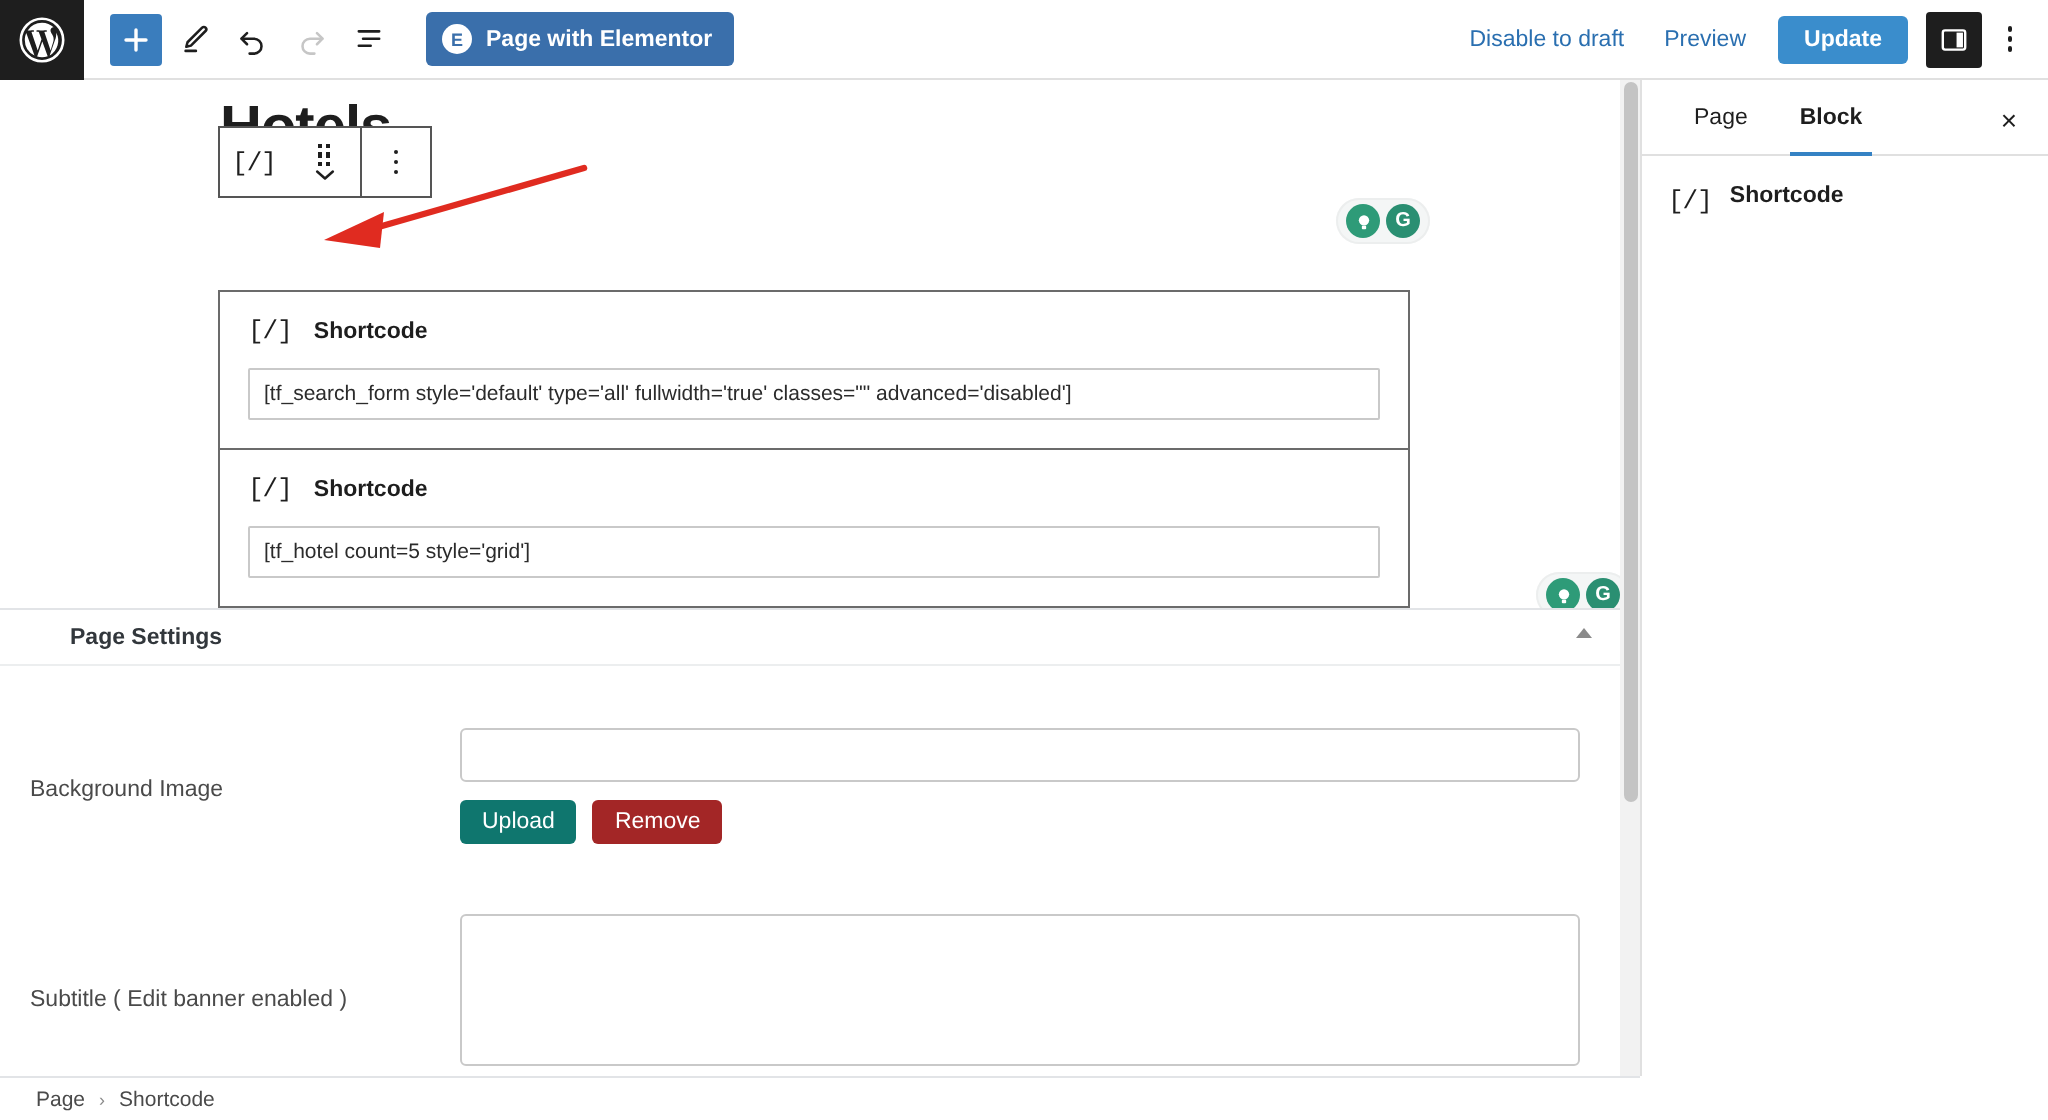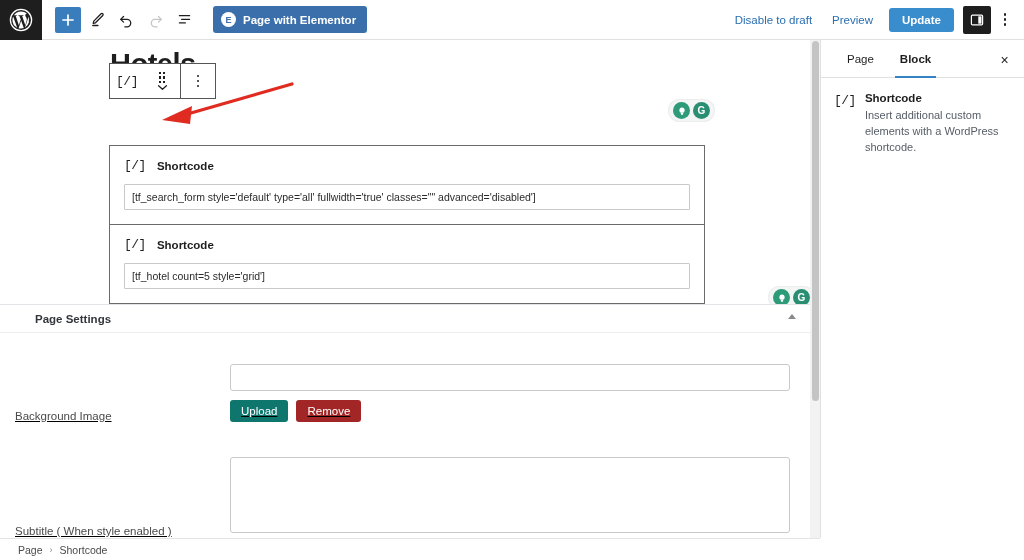--- a/index.html
+++ b/index.html
@@ -143,21 +143,21 @@
     padding: 0 12px 0 15px; border-bottom: 1px solid #eceeef;
   }
   .ps-title { font-size: 11.5px; font-weight: bold; color: #32373c; margin-left: 20px; }
   .ps-collapse {
     position: absolute; right: 16px; top: 9px;
     width: 0; height: 0; border-left: 4px solid transparent;
     border-right: 4px solid transparent; border-bottom: 5px solid #8a8a8a;
     cursor: pointer;
   }
   .ps-body { padding: 14px 0 0 0; }
-  .ps-row { display: flex; align-items: flex-end; padding: 17px 22px 0 15px; text-decoration: underline; }
+  .ps-row { display: flex; align-items: center; padding: 17px 22px 0 15px; }
   .ps-label {
     width: 215px; flex: none; font-size: 11.5px; color: #4a4a4a; padding-top: 4px;
   }
   .ps-field { flex: 1; max-width: 560px; }
   .text-input {
     width: 560px; height: 27px; border: 1px solid #c9c9c9; border-radius: 3px;
     background: #fff; font-size: 11.5px; padding: 0 8px; color: #2b2b2b;
     font-family: "Liberation Sans", sans-serif;
   }
   .btn-row { display: flex; gap: 8px; margin-top: 9px; }
@@ -384,21 +384,21 @@
         <div class="ps-field">
           <input class="text-input" type="text" value="" style="">
           <div class="btn-row">
             <button class="btn upload">Upload</button>
             <button class="btn remove">Remove</button>
           </div>
         </div>
       </div>
 
       <div class="ps-row" style="margin-top:18px;">
-        <span class="ps-label">Subtitle ( When style enabled )</span>
+        <span class="ps-label">Subtitle ( Edit banner enabled )</span>
         <div class="ps-field">
           <textarea class="textarea" placeholder="" style=""></textarea>
         </div>
       </div>
 
       <div style="margin-top:32px;">
         <div class="cb-row">
           <span class="cb-label">Disable Sidebar</span>
           <span class="cbox"></span>
         </div>
@@ -418,21 +418,20 @@
   <div class="sb-tabs">
     <div class="sb-tab">Page</div>
     <div class="sb-tab active">Block</div>
     <div class="sb-close">×</div>
   </div>
 
   <div class="sb-card">
     <span class="sb-card-icon">[/]</span>
     <div>
       <div class="sb-card-title">Shortcode</div>
-      <div class="sb-card-desc">Insert additional custom elements with a WordPress shortcode.</div>
     </div>
   </div>
 </div>
 
 <div class="breadcrumb-bar">
   <span class="bc-item">Page</span>
   <span class="bc-sep">›</span>
   <span class="bc-item">Shortcode</span>
 </div>
 

